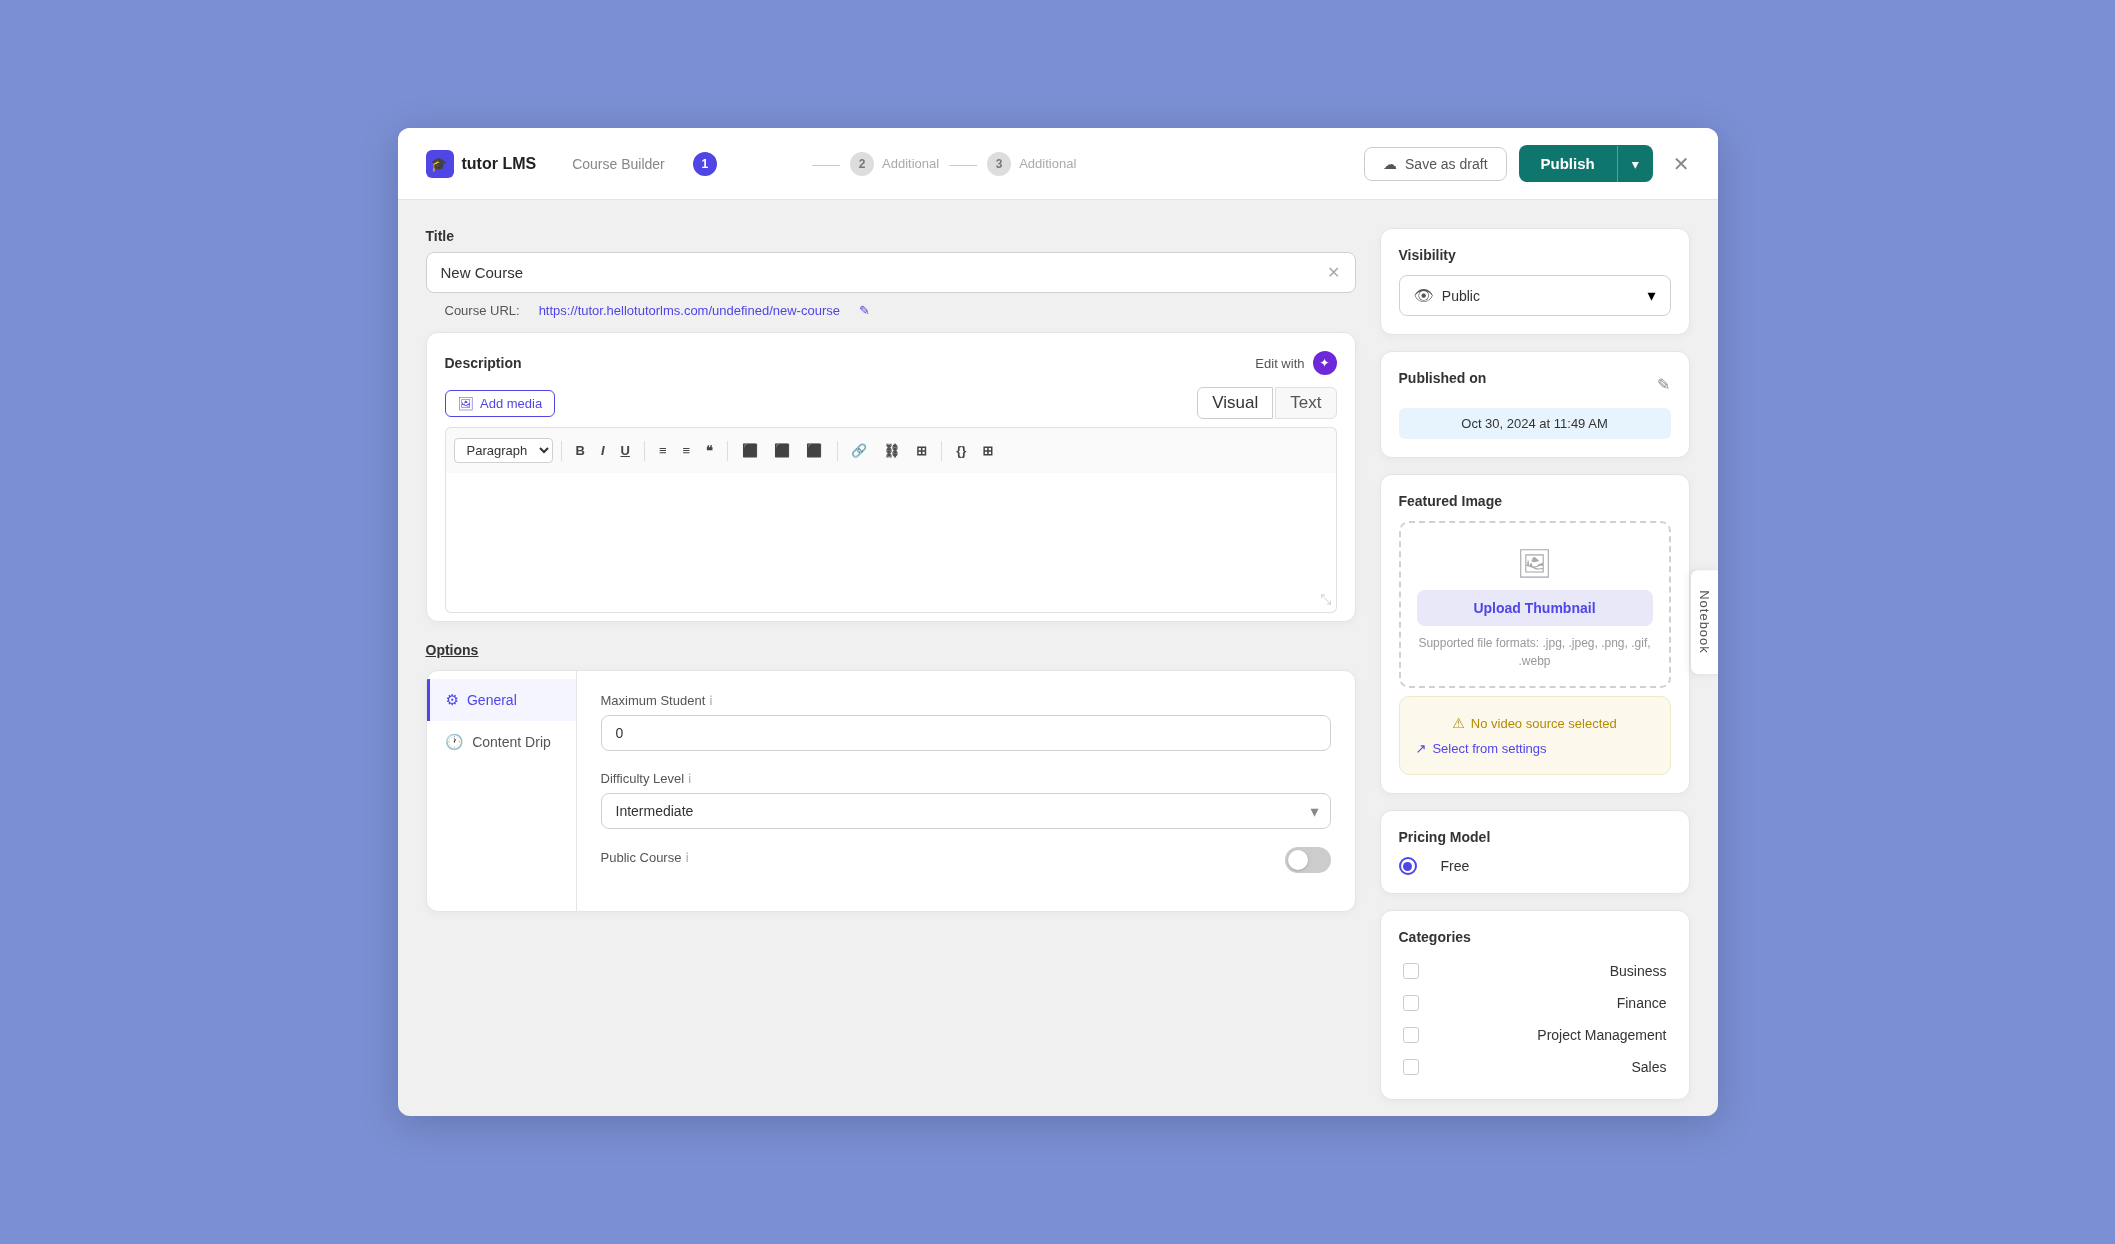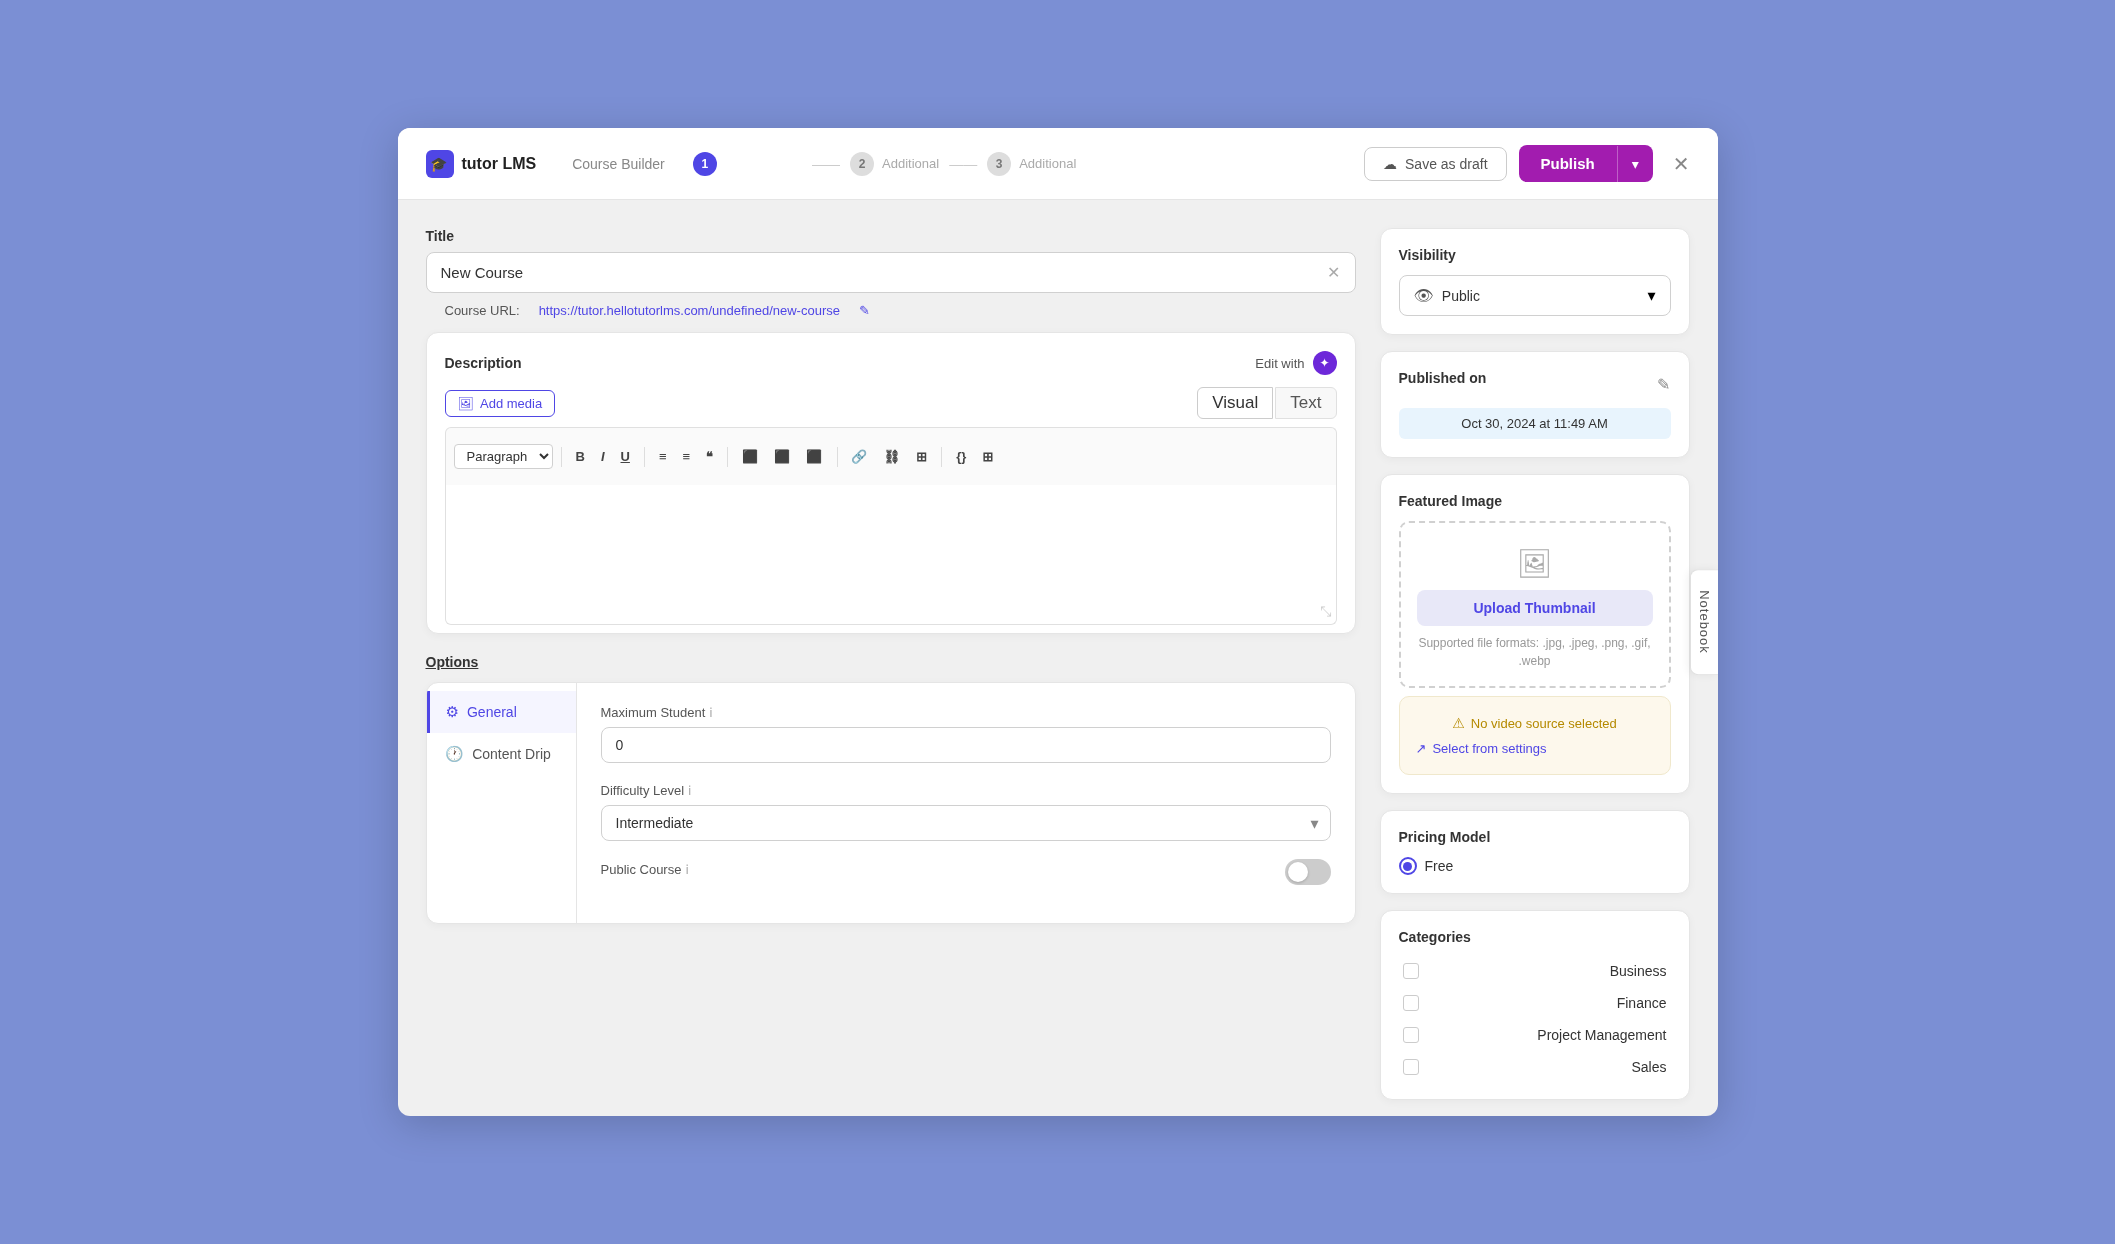--- a/index.html
+++ b/index.html
@@ -108,21 +108,21 @@
       border: 1.5px solid #ccc;
       border-radius: 8px;
       padding: 8px 18px;
       font-size: 14px;
       color: #555;
       cursor: pointer;
     }
     .btn-publish {
       display: flex;
       align-items: center;
-      background: #a21caf;
+      background: #0f766e;
       border: none;
       border-radius: 8px;
       cursor: pointer;
       overflow: hidden;
     }
     .btn-publish-main {
       padding: 10px 22px;
       font-size: 15px;
       font-weight: 600;
       color: #fff;
@@ -272,21 +272,21 @@
       border-color: #ccc;
     }
     
     .editor-toolbar {
       display: flex;
       align-items: center;
       gap: 4px;
       border: 1px solid #e0e0e0;
       border-bottom: none;
       border-radius: 6px 6px 0 0;
-      padding: 16px 8px;
+      padding: 10px 8px;
       background: #fafafa;
       flex-wrap: wrap;
     }
     .toolbar-select {
       border: 1px solid #d0d0d0;
       border-radius: 4px;
       padding: 3px 8px;
       font-size: 13px;
       background: #fff;
       color: #333;
@@ -565,21 +565,21 @@
     }
     
     .pricing-options {
       display: flex;
       flex-direction: column;
       gap: 8px;
     }
     .pricing-option {
       display: flex;
       align-items: center;
-      gap: 8px;
+      gap: 24px;
       font-size: 14px;
       color: #333;
     }
     .radio-btn {
       width: 18px;
       height: 18px;
       border-radius: 50%;
       border: 2px solid #4f46e5;
       display: flex;
       align-items: center;

